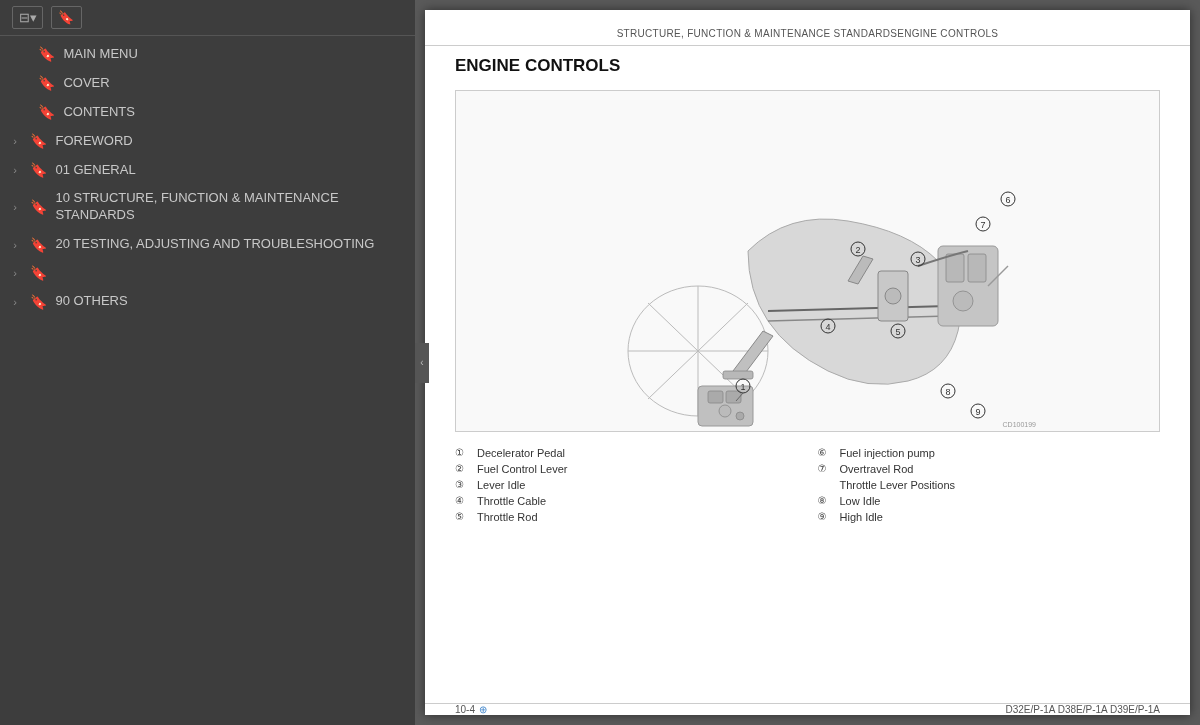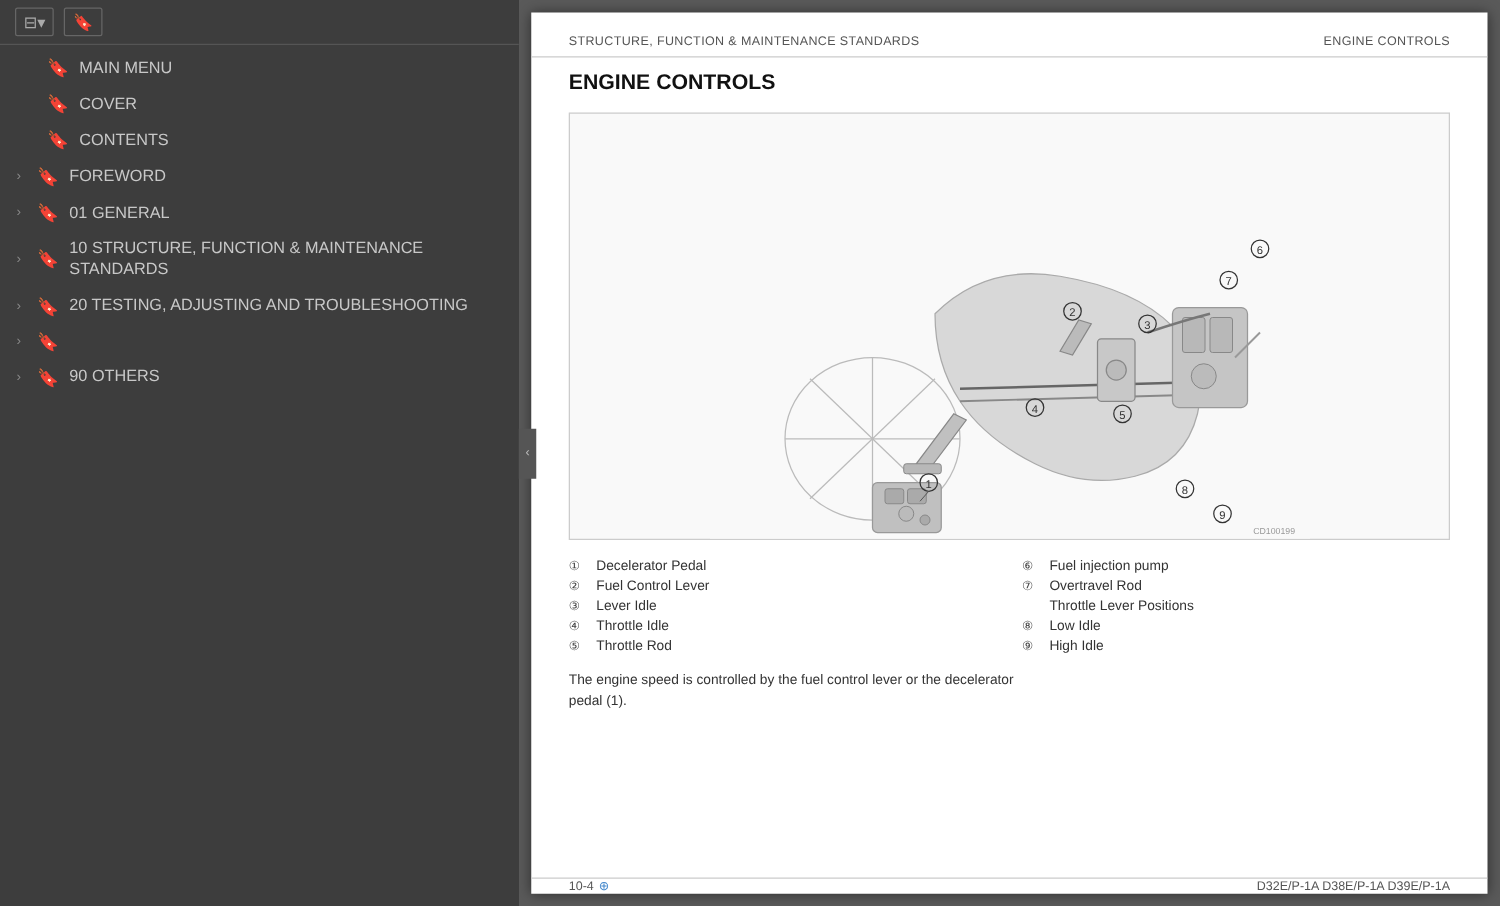--- a/index.html
+++ b/index.html
@@ -139,21 +139,21 @@
       background: white;
       margin: 10px;
       overflow-y: auto;
       box-shadow: 0 0 10px rgba(0,0,0,0.5);
       display: flex;
       flex-direction: column;
     }
 
     #page-header {
       display: flex;
-      justify-content: space-between;
+      justify-content: center;
       align-items: flex-start;
       padding: 18px 30px 6px 30px;
       border-bottom: 1px solid #ccc;
     }
 
     #page-header-left {
       font-size: 10px;
       color: #555;
       letter-spacing: 0.3px;
     }
@@ -421,37 +421,36 @@
         <div class="legend-item">
           <span class="legend-num">③</span>
           <span class="legend-text">Lever Idle</span>
         </div>
         <div class="legend-item">
           <span class="legend-num"></span>
           <span class="legend-text">Throttle Lever Positions</span>
         </div>
         <div class="legend-item">
           <span class="legend-num">④</span>
-          <span class="legend-text">Throttle Idle</span>
+          <span class="legend-text">Throttle Cable</span>
         </div>
         <div class="legend-item">
           <span class="legend-num">⑧</span>
           <span class="legend-text">Low Idle</span>
         </div>
         <div class="legend-item">
           <span class="legend-num">⑤</span>
           <span class="legend-text">Throttle Rod</span>
         </div>
         <div class="legend-item">
           <span class="legend-num">⑨</span>
           <span class="legend-text">High Idle</span>
         </div>
       </div>
 
-      <div id="description-text">The engine speed is controlled by the fuel control lever or the decelerator pedal (1).</div>
     </div>
 
     <div id="page-footer">
       <div class="footer-page-num">
         <span>10-4</span>
         <span style="cursor:pointer; color:#4488cc;">⊕</span>
       </div>
       <div class="footer-model">D32E/P-1A  D38E/P-1A  D39E/P-1A</div>
     </div>
 

